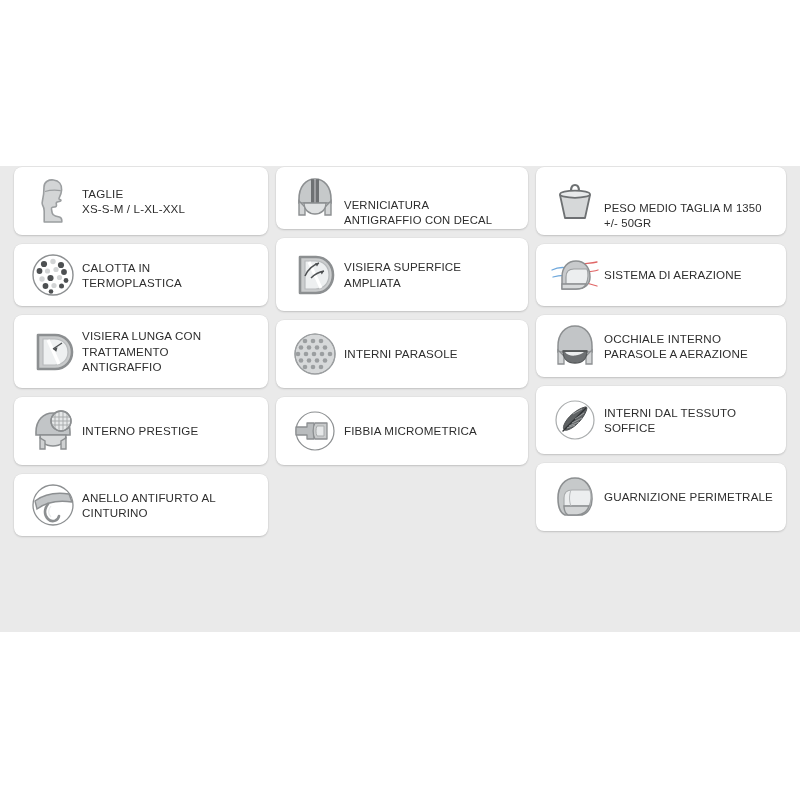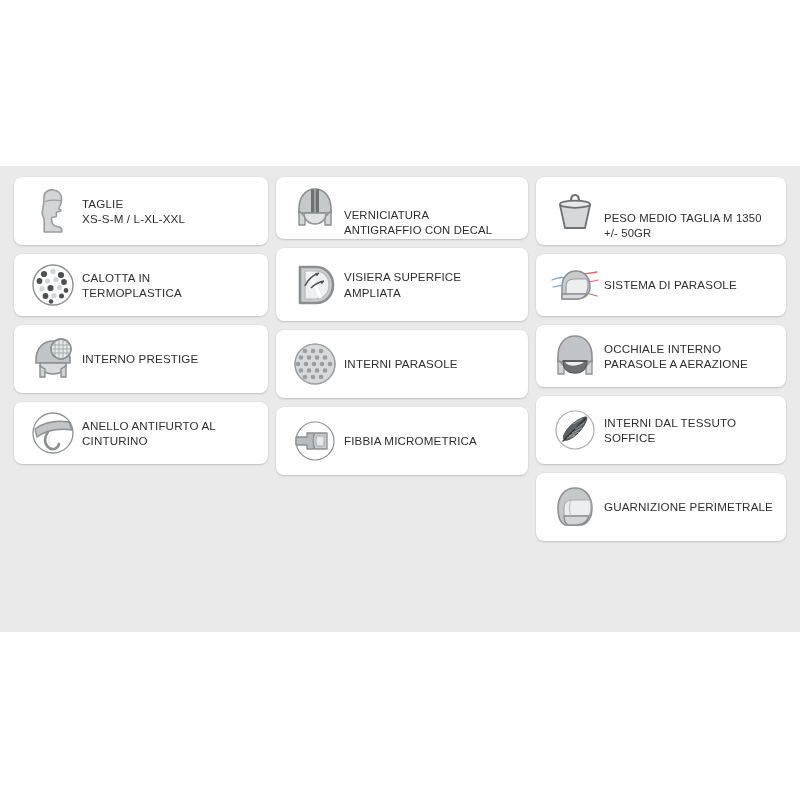--- a/index.html
+++ b/index.html
@@ -21,21 +21,21 @@
   }
   
   #panel {
     position: absolute;
     left: 0;
     top: 166px;
     width: 800px;
     height: 466px;
     background: #eaeaea;
     box-sizing: border-box;
-    padding: 11px 14px 14px 14px;
+    padding: 1px 14px 14px 14px;
   }
   .grid {
     display: grid;
     grid-template-columns: 254px 252px 250px;
     column-gap: 8px;
     align-content: start;
   }
   .col {
     display: flex;
     flex-direction: column;
@@ -112,20 +112,34 @@
                 <circle cx="23" cy="32.5" r="2.6" fill="#d2d4d5"></circle>
                 <circle cx="30.5" cy="33" r="2.5" fill="#4d5052"></circle>
                 <circle cx="20" cy="38.5" r="2.3" fill="#4d5052"></circle>
               </g>
             </svg>
           </span>
           <span class="card-label">CALOTTA IN
 TERMOPLASTICA</span>
         </div>
 
+        <div class="card h3">
+          <span class="icon-wrap">
+            <svg width="48" height="46" viewBox="0 0 48 46">
+              <path d="M9 6 L26 6 C36.5 6 43 14 43 23 C43 32 36.5 40 26 40 L9 40 Z" fill="#c9cbcc" stroke="#8c8f91" stroke-width="2.6" stroke-linejoin="round"></path>
+              <path d="M14 10 L25.5 10 C34 10 39 16 39 23 C39 30 34 36 25.5 36 L14 36 Z" fill="#eef0f1" stroke="#b7babc" stroke-width="1.2"></path>
+              <path d="M19 11 L30 35" fill="none" stroke="#ffffff" stroke-width="3.2"></path>
+              <path d="M33 14 L24 20" fill="none" stroke="#4d5052" stroke-width="1.4"></path>
+              <path d="M24 20 L28.5 18.2 L27.3 22.8 Z" fill="#4d5052"></path>
+            </svg>
+          </span>
+          <span class="card-label">VISIERA LUNGA CON
+TRATTAMENTO
+ANTIGRAFFIO</span>
+        </div>
 
         <div class="card h1">
           <span class="icon-wrap">
             <svg width="48" height="46" viewBox="0 0 48 46">
               <path d="M7 24 C7 12 14.5 5 24 5 C33.5 5 41 12 41 24 L41 27 L7 27 Z" fill="#c2c5c7" stroke="#8c8f91" stroke-width="1.6"></path>
               <path d="M11 27 C11 34 16.5 38 24 38 C31.5 38 37 34 37 27 Z" fill="#d8dadb" stroke="#8c8f91" stroke-width="1.6"></path>
               <path d="M11 30 L11 41 L16 41 L16 33 Z" fill="#cfd1d2" stroke="#8c8f91" stroke-width="1.4"></path>
               <path d="M37 30 L37 41 L32 41 L32 33 Z" fill="#cfd1d2" stroke="#8c8f91" stroke-width="1.4"></path>
               <circle cx="32" cy="13" r="10" fill="#e6e8e9" stroke="#8c8f91" stroke-width="1.4"></circle>
               <g stroke="#a9acad" stroke-width="1">
@@ -256,21 +270,21 @@
                 <path d="M4 24 C10 22 17 22 23 23" stroke="#6fa8dc"></path>
                 <path d="M26 13 C33 10 40 11 48 9" stroke="#e06666"></path>
                 <path d="M28 20 C36 19 43 19 49 17" stroke="#e06666"></path>
                 <path d="M27 27 C34 29 41 31 48 33" stroke="#e06666"></path>
               </g>
               <path d="M13 24 C13 14 19 8 27 8 C35 8 41 14 41 24 C41 31 36 36 27 36 L13 36 Z" fill="#c8cacc" stroke="#8c8f91" stroke-width="1.5" stroke-linejoin="round"></path>
               <path d="M17 24 C17 19 20 16 25 16 L38 16 C39.5 19 39.5 27 37 31 L17 31 Z" fill="#eceeef" stroke="#9b9ea0" stroke-width="1.2"></path>
               <path d="M13 31 L37 31 C36 34 32 36 27 36 L13 36 Z" fill="#d8dadb" stroke="#8c8f91" stroke-width="1.3"></path>
             </svg>
           </span>
-          <span class="card-label">SISTEMA DI PARASOLE</span>
+          <span class="card-label">SISTEMA DI AERAZIONE</span>
         </div>
 
         <div class="card h2">
           <span class="icon-wrap">
             <svg width="46" height="48" viewBox="0 0 46 48">
               <path d="M6 24 C6 12 13 4 23 4 C33 4 40 12 40 24 L40 30 L6 30 Z" fill="#c2c5c7" stroke="#8c8f91" stroke-width="1.5"></path>
               <path d="M6 28 L6 42 L12 42 L12 34 Z" fill="#d4d6d7" stroke="#8c8f91" stroke-width="1.3"></path>
               <path d="M40 28 L40 42 L34 42 L34 34 Z" fill="#d4d6d7" stroke="#8c8f91" stroke-width="1.3"></path>
               <path d="M11 29 C11 37 16 41 23 41 C30 41 35 37 35 29 Z" fill="#6e7173" stroke="#55585a" stroke-width="1.3"></path>
               <path d="M13 30 C15 33 19 34 23 33.6 C27 33.2 30 31.8 32 30 Z" fill="#eceeef"></path>

